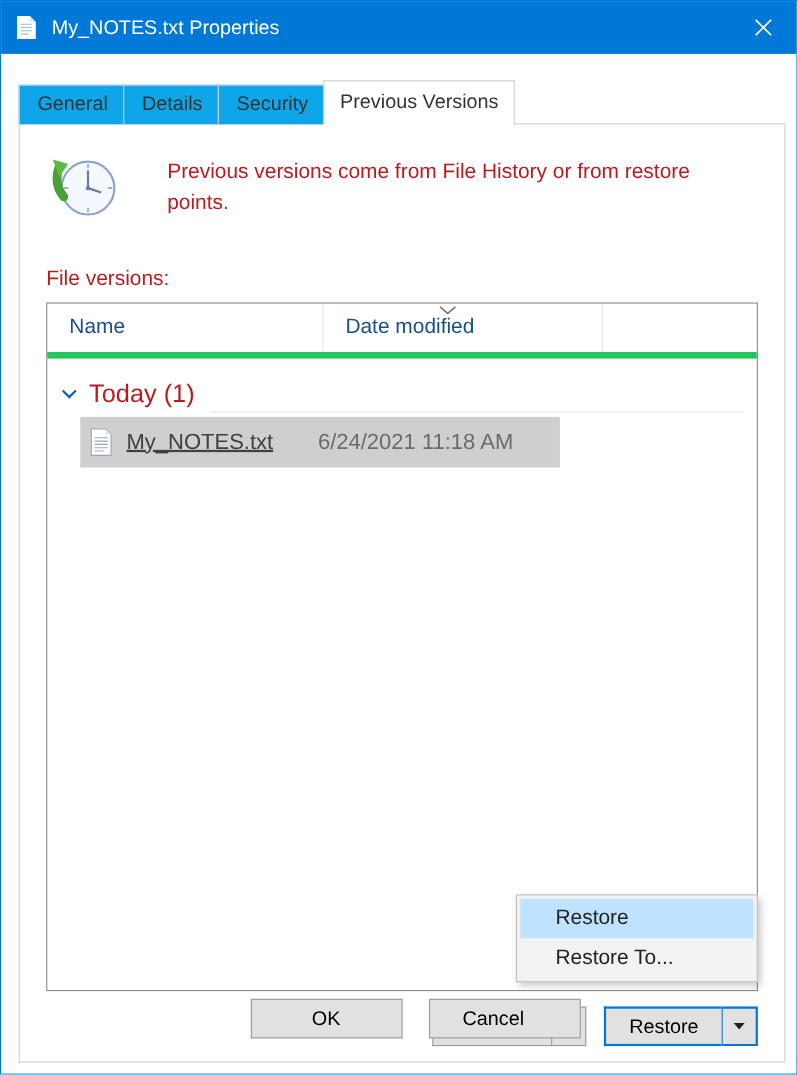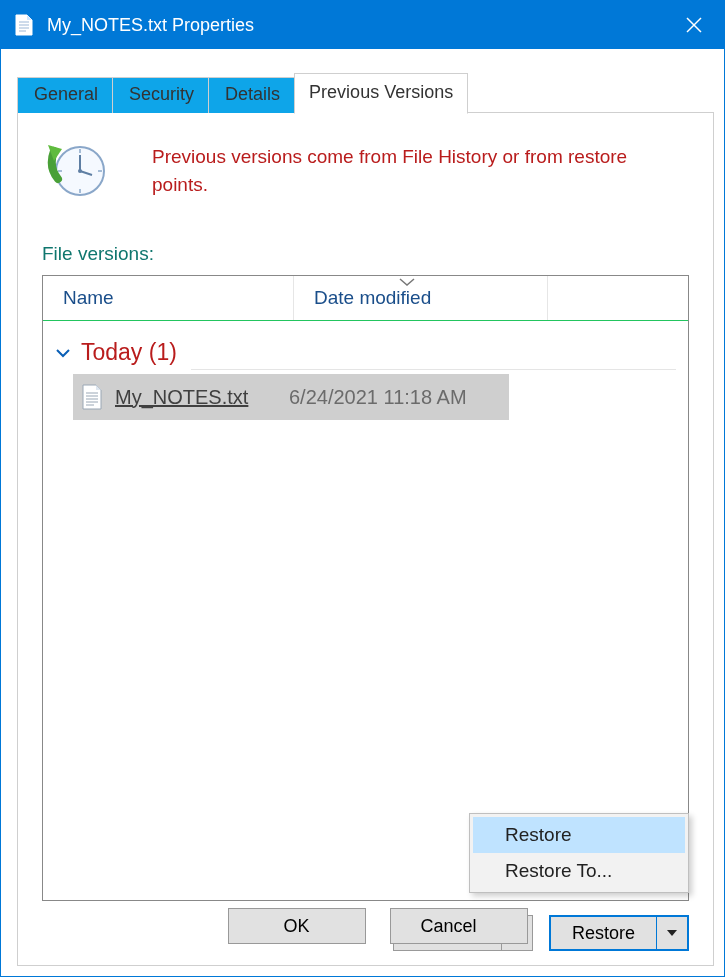--- a/index.html
+++ b/index.html
@@ -110,36 +110,36 @@
   .intro-text {
     font-size:19px;
     color:#b91c1c;
     line-height:1.45;
     padding-top:2px;
     max-width: 500px;
   }
 
   .fv-label {
     font-size:19px;
-    color:#0f766e;
+    color:#b91c1c;
     margin-bottom:10px;
   }
 
   .listview {
     border:1px solid #888;
     flex:1;
     min-height:100px;
     display:flex;
     flex-direction:column;
     position:relative;
   }
   .lv-header {
     display:flex;
     height:44px;
-    border-bottom:1px solid #22c55e;
+    border-bottom:6px solid #22c55e;
     position:relative;
   }
   .lv-header .col {
     display:flex;
     align-items:center;
     padding-left:20px;
     font-size:19px;
     color:#1a4e8a;
     border-right:1px solid #e6e6e6;
   }
@@ -277,22 +277,22 @@
     <div class="close-btn">
       <svg width="18" height="18" viewBox="0 0 18 18">
         <line x1="2" y1="2" x2="16" y2="16" stroke-width="1.5"></line>
         <line x1="16" y1="2" x2="2" y2="16" stroke-width="1.5"></line>
       </svg>
     </div>
   </div>
 
   <div class="tabstrip">
     <div class="tab inactive">General</div>
+    <div class="tab inactive">Details</div>
     <div class="tab inactive">Security</div>
-    <div class="tab inactive">Details</div>
     <div class="tab active">Previous Versions</div>
   </div>
 
   <div class="content">
 
     <div class="intro">
       <span class="clock-icon">
         <svg viewBox="0 0 60 60">
           <circle cx="34" cy="30" r="24" fill="#f5f9ff" stroke="#8aa7c9" stroke-width="2"></circle>
           <circle cx="34" cy="30" r="2" fill="#5e7ea3"></circle>

